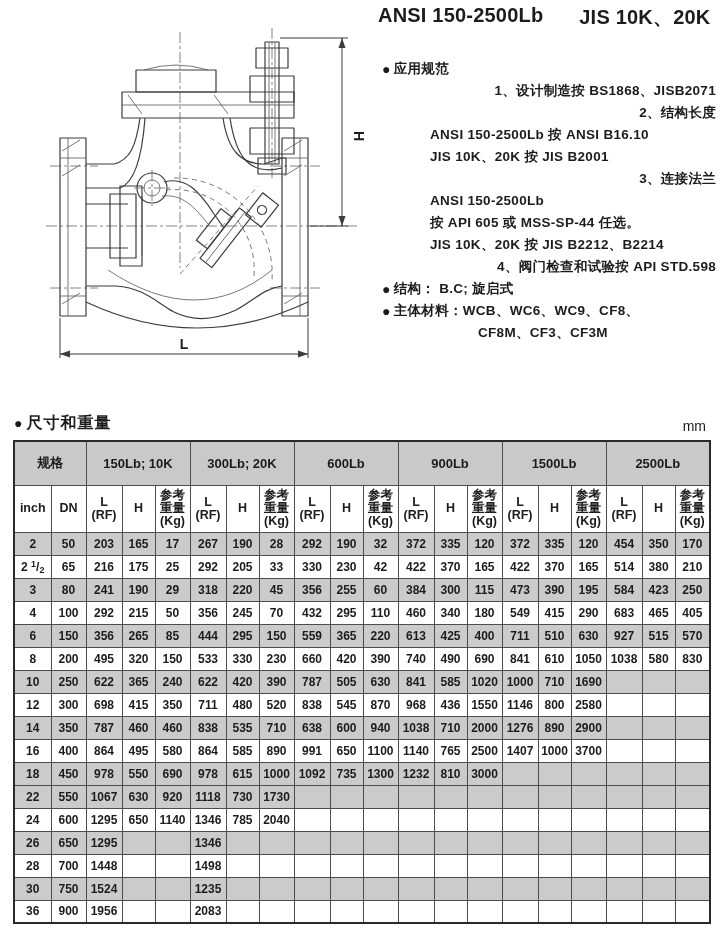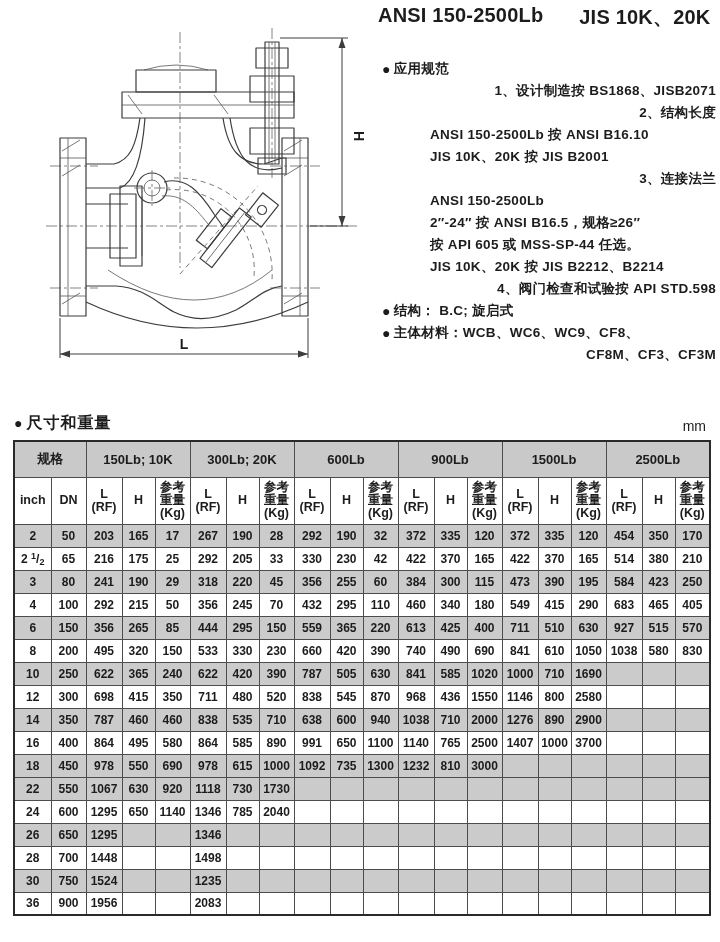--- a/index.html
+++ b/index.html
@@ -17,21 +17,21 @@
   
   .specs {
     position:absolute; left:382px; top:58px; width:334px;
     font-size:13.5px; font-weight:700; line-height:22px; letter-spacing:.3px;
   }
   .spec-head { display:flex; align-items:center; }
   .bullet { font-size:14px; margin-right:3px; line-height:22px; }
   .spec-line { white-space:nowrap; }
   .spec-line.lv1 { padding-left:20px;text-align:right; }
   .spec-line.lv2 { padding-left:48px; }
-  .mat-cont { padding-left:96px; white-space:nowrap;text-align:right; }
+  .mat-cont { padding-left:96px; white-space:nowrap; }
   
   .drawing { position:absolute; left:24px; top:18px; width:352px; height:372px; }
   .drawing svg { width:100%; height:100%; }
   .ln  { fill:none; stroke:#3c3c3c; stroke-width:1.2; stroke-linejoin:round; }
   .thin{ fill:none; stroke:#555; stroke-width:.8; }
   .cl  { fill:none; stroke:#666; stroke-width:.8; stroke-dasharray:11 3 3 3; }
   .dash{ fill:none; stroke:#555; stroke-width:.8; stroke-dasharray:5 4; }
   .dim { fill:none; stroke:#3c3c3c; stroke-width:1; }
   .dimtxt { fill:#1c1c1c; font-family:"Liberation Sans",sans-serif; font-size:14px; font-weight:700; }
   .arrow { fill:#3c3c3c; stroke:none; }
@@ -44,21 +44,21 @@
   
   .tbl-wrap { position:absolute; left:13px; top:440px; width:694px; }
   table {
     width:694px; border-collapse:collapse; table-layout:fixed;
     border:2px solid #2a2a2a;
   }
   th, td {
     border:1px solid #4c4c4c; text-align:center; vertical-align:middle;
     font-weight:700; padding:0; overflow:hidden;
   }
-  thead tr.group-row th { background:#c9c9c9; height:36px; font-size:13px; }
+  thead tr.group-row th { background:#c9c9c9; height:44px; font-size:13px; }
   thead tr.sub-row th {
     background:#ffffff; height:47px; font-size:12.5px; line-height:13px; white-space:pre-line;
   }
   tbody td { height:23px; font-size:12px; background:#ffffff; }
   tbody tr.shade td { background:#cbcbcb; }
   tbody td sup { font-size:9px; vertical-align:4px; }
   tbody td sub { font-size:9px; vertical-align:-2px; }
 </style>
 </head>
 <body>
@@ -185,21 +185,20 @@
     <span class="bullet">●</span>
     <span>应用规范</span>
   </div>
   <div id="spec-items">
       <div class="spec-line lv1">1、设计制造按 BS1868、JISB2071</div>
       <div class="spec-line lv1">2、结构长度</div>
       <div class="spec-line lv2">ANSI 150-2500Lb 按 ANSI B16.10</div>
       <div class="spec-line lv2">JIS 10K、20K 按 JIS B2001</div>
       <div class="spec-line lv1">3、连接法兰</div>
       <div class="spec-line lv2">ANSI 150-2500Lb</div>
-      <div class="spec-line lv2">2″-24″ 按 ANSI B16.5，规格≥26″</div>
       <div class="spec-line lv2">按 API 605 或 MSS-SP-44 任选。</div>
       <div class="spec-line lv2">JIS 10K、20K 按 JIS B2212、B2214</div>
       <div class="spec-line lv1">4、阀门检查和试验按 API STD.598</div>
     </div>
   <div class="spec-head">
     <span class="bullet">●</span>
     <span>结构： B.C; 旋启式</span>
   </div>
   <div class="spec-head">
     <span class="bullet">●</span>

